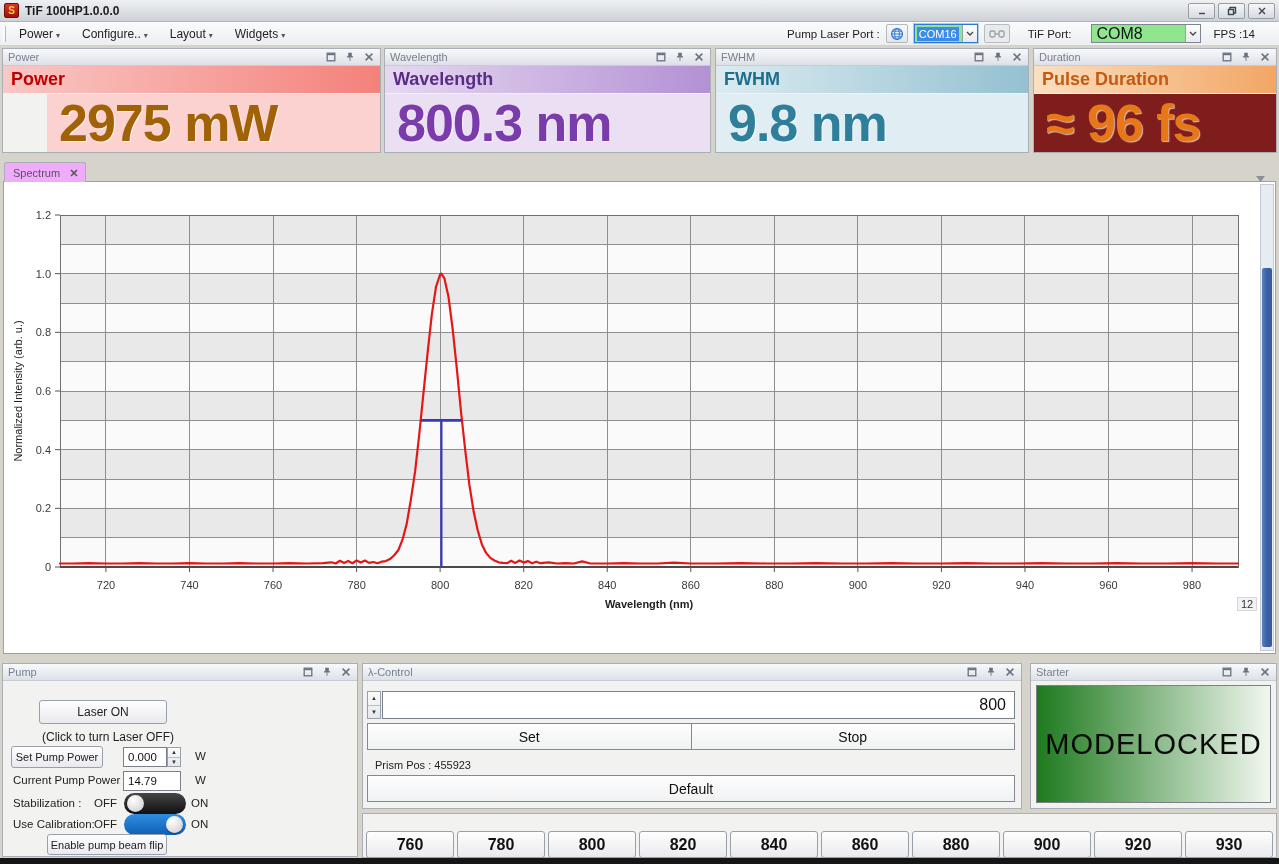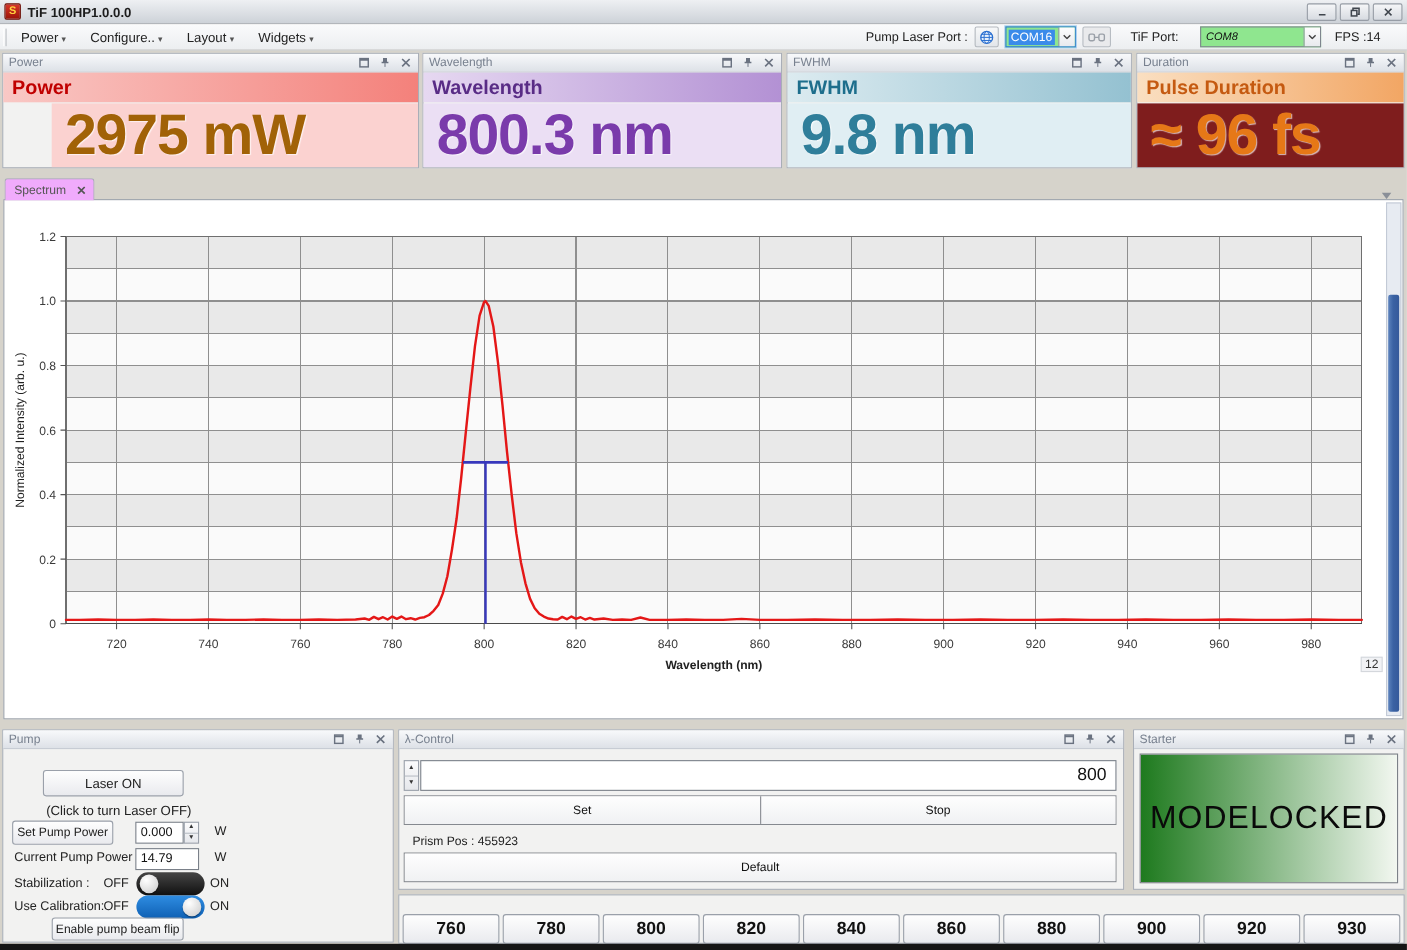--- a/index.html
+++ b/index.html
@@ -30,21 +30,21 @@
   .menu-right .lbl { font-size:11.5px; color:#222; }
   .tool-btn { height:19px; border:1px solid #b3b8be; border-radius:2px; background:linear-gradient(#f7f8f9,#e3e6ea);
     display:flex; align-items:center; justify-content:center; padding:0 3px; }
   .combo { height:19px; display:flex; align-items:center; background:#8fe68f; position:relative; }
   .combo .arrow { width:15px; height:100%; display:flex; align-items:center; justify-content:center;
     border-left:1px solid #9aa0a8; background:linear-gradient(#fdfdfd,#e8eaee); }
   .combo .arrow svg { width:8px; height:5px; stroke:#444; stroke-width:1.3; fill:none; }
   .combo-pump { width:64px; border:1px solid #2e7bd6; box-shadow:0 0 0 1px #a8cdf0; }
   .combo-pump .val { font-size:11px; color:#fff; background:#3a8bea; padding:1px 2px; margin-left:2px; }
   .combo-tif { width:110px; border:1px solid #7e858e; }
-  .combo-tif .val { font-size:10px; color:#111; margin-left:4px;font-style:italic; }
+  .combo-tif .val { font-size:16px; color:#111; margin-left:4px; }
 
   
   .cap { height:17px; background:linear-gradient(#f8f9fb,#dde1e7); border-bottom:1px solid #c7ccd4;
     display:flex; align-items:center; }
   .cap-t { font-size:11px; color:#78818f; margin-left:5px; flex:1; white-space:nowrap; overflow:hidden; }
   .cap-icons { display:flex; gap:9px; margin-right:6px; }
   .cap-icons svg { width:10px; height:10px; display:block; }
 
   .panel { position:absolute; border:1px solid #a9aeb7; background:#f2f2f1; }
 
@@ -86,21 +86,21 @@
   .toggle { position:absolute; width:62px; height:21px; border-radius:11px; }
   .toggle .knob { position:absolute; top:2px; width:17px; height:17px; border-radius:50%;
     background:radial-gradient(circle at 35% 30%,#ffffff,#c9c9c9); box-shadow:0 1px 1px rgba(0,0,0,.4); }
   .toggle.off { background:linear-gradient(#454545,#101010); }
   .toggle.off .knob { left:3px; }
   .toggle.on  { background:linear-gradient(#2f8de2,#0e60b4); }
   .toggle.on .knob { right:3px; }
 
   
   .seg-box { position:absolute; border:1px solid #85898f; background:#fdfdfd; display:flex; }
-  .seg { flex:1; display:flex; align-items:center; justify-content:center; font-size:11px; color:#111;
+  .seg { flex:1; display:flex; align-items:center; justify-content:center; font-size:14px; color:#111;
     background:linear-gradient(#fefefe,#f0f1f3); }
   .seg + .seg { border-left:1px solid #85898f; }
 
   
   .starter-box { position:absolute; left:5px; top:21px; right:5px; bottom:5px; border:1px solid #7c8188;
     display:flex; align-items:center; justify-content:center; }
   .starter-text { font-size:29px; color:#0a0a0a; letter-spacing:1px; }
 
   
   #preset-buttons { position:absolute; left:3px; right:3px; top:17px; height:27px; display:flex; gap:3px; }

